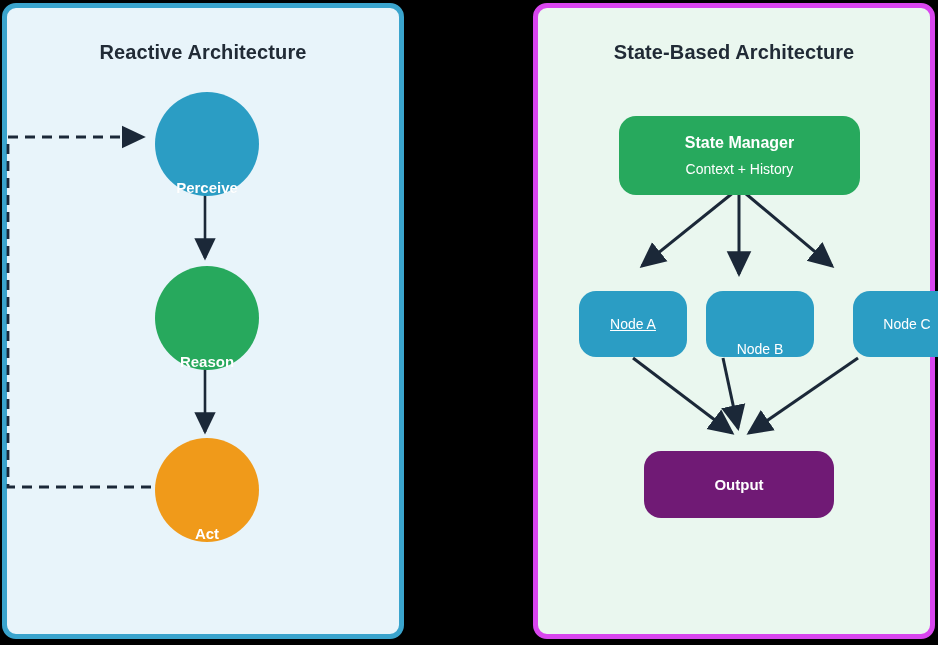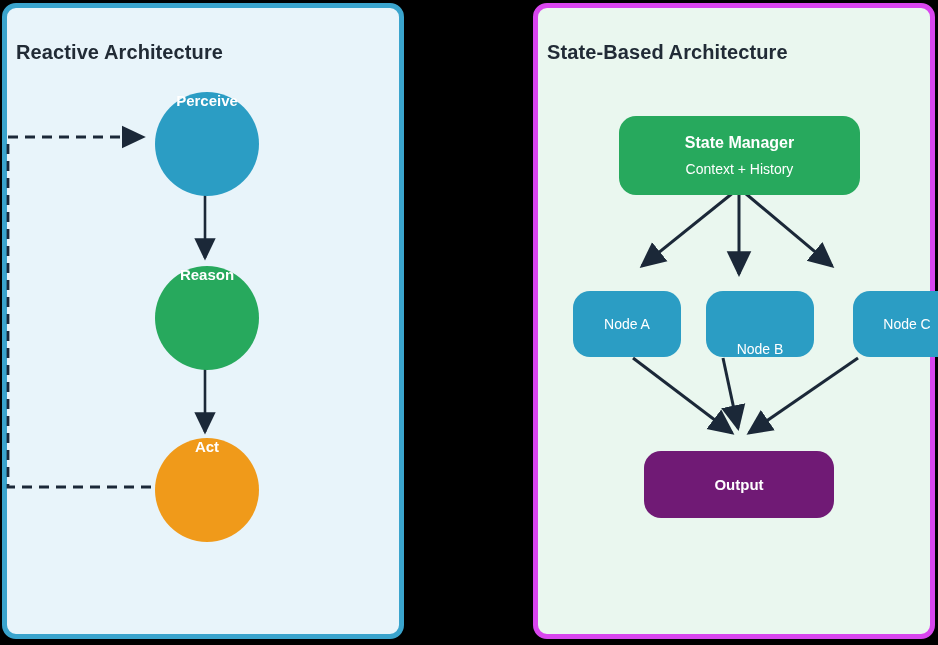--- a/index.html
+++ b/index.html
@@ -39,22 +39,23 @@
     left: 533px;
     top: 3px;
     width: 402px;
     height: 636px;
     background: #eaf7ef;
     border: 5px solid #d946ef;
   }
 
   .panel-title {
     position: absolute;
-    left: 9px;
+    left: 0;
     width: 100%;
+    text-align: center;
     font-size: 20px;
     font-weight: bold;
     color: #212b36;
     letter-spacing: 0.1px;
   }
   .panel-left .panel-title { top: 33px; }
   .panel-right .panel-title { top: 33px; }
 
   
   .edges {
@@ -65,21 +66,21 @@
     pointer-events: none;
   }
 
   
   .circle {
     position: absolute;
     width: 104px;
     height: 104px;
     border-radius: 50%;
     display: flex;
-    align-items: flex-start;
+    align-items: flex-end;
     justify-content: center;
     color: #ffffff;
     font-size: 15px;
     font-weight: bold;
     text-shadow: 0 0 1px rgba(0,0,0,0.05);
   }
   .circle-perceive {
     left: 148px;
     top: 84px;
     background: #2b9dc4;
@@ -127,21 +128,21 @@
   }
 
   .box-node {
     top: 283px;
     width: 108px;
     height: 66px;
     background: #2b9dc4;
     font-size: 14px;
     font-weight: normal;
   }
-  .node-a { left: 35px; }
+  .node-a { left: 41px; text-decoration: underline; }
   .node-b { left: 168px; justify-content: flex-end; }
   .node-c { left: 315px; }
 
   .box-output {
     left: 106px;
     top: 443px;
     width: 190px;
     height: 67px;
     background: #701a75;
     font-size: 15px;

